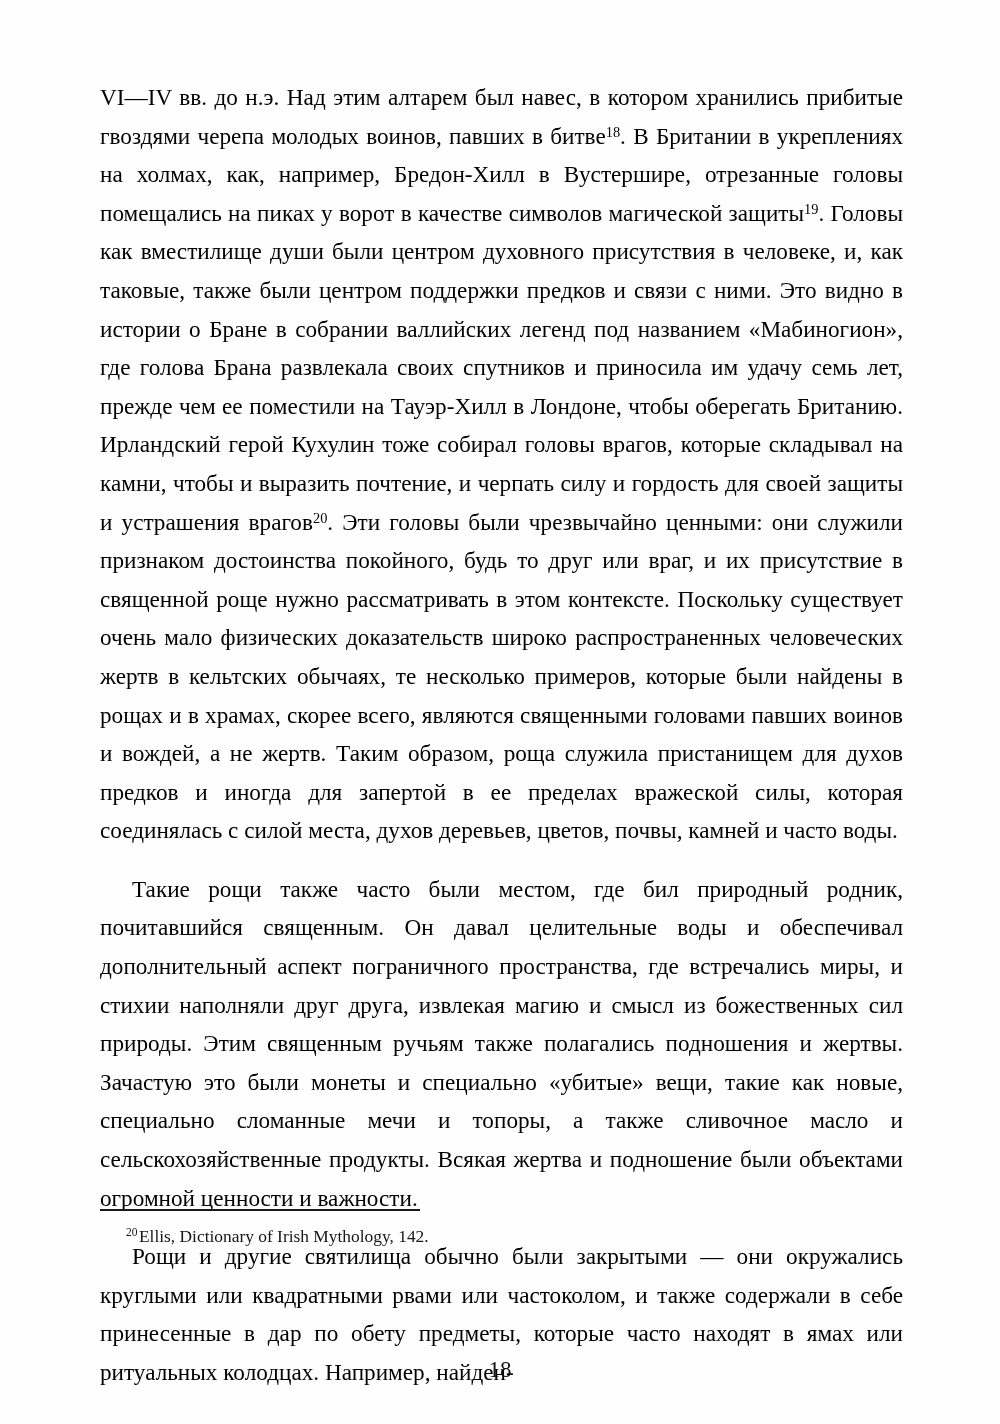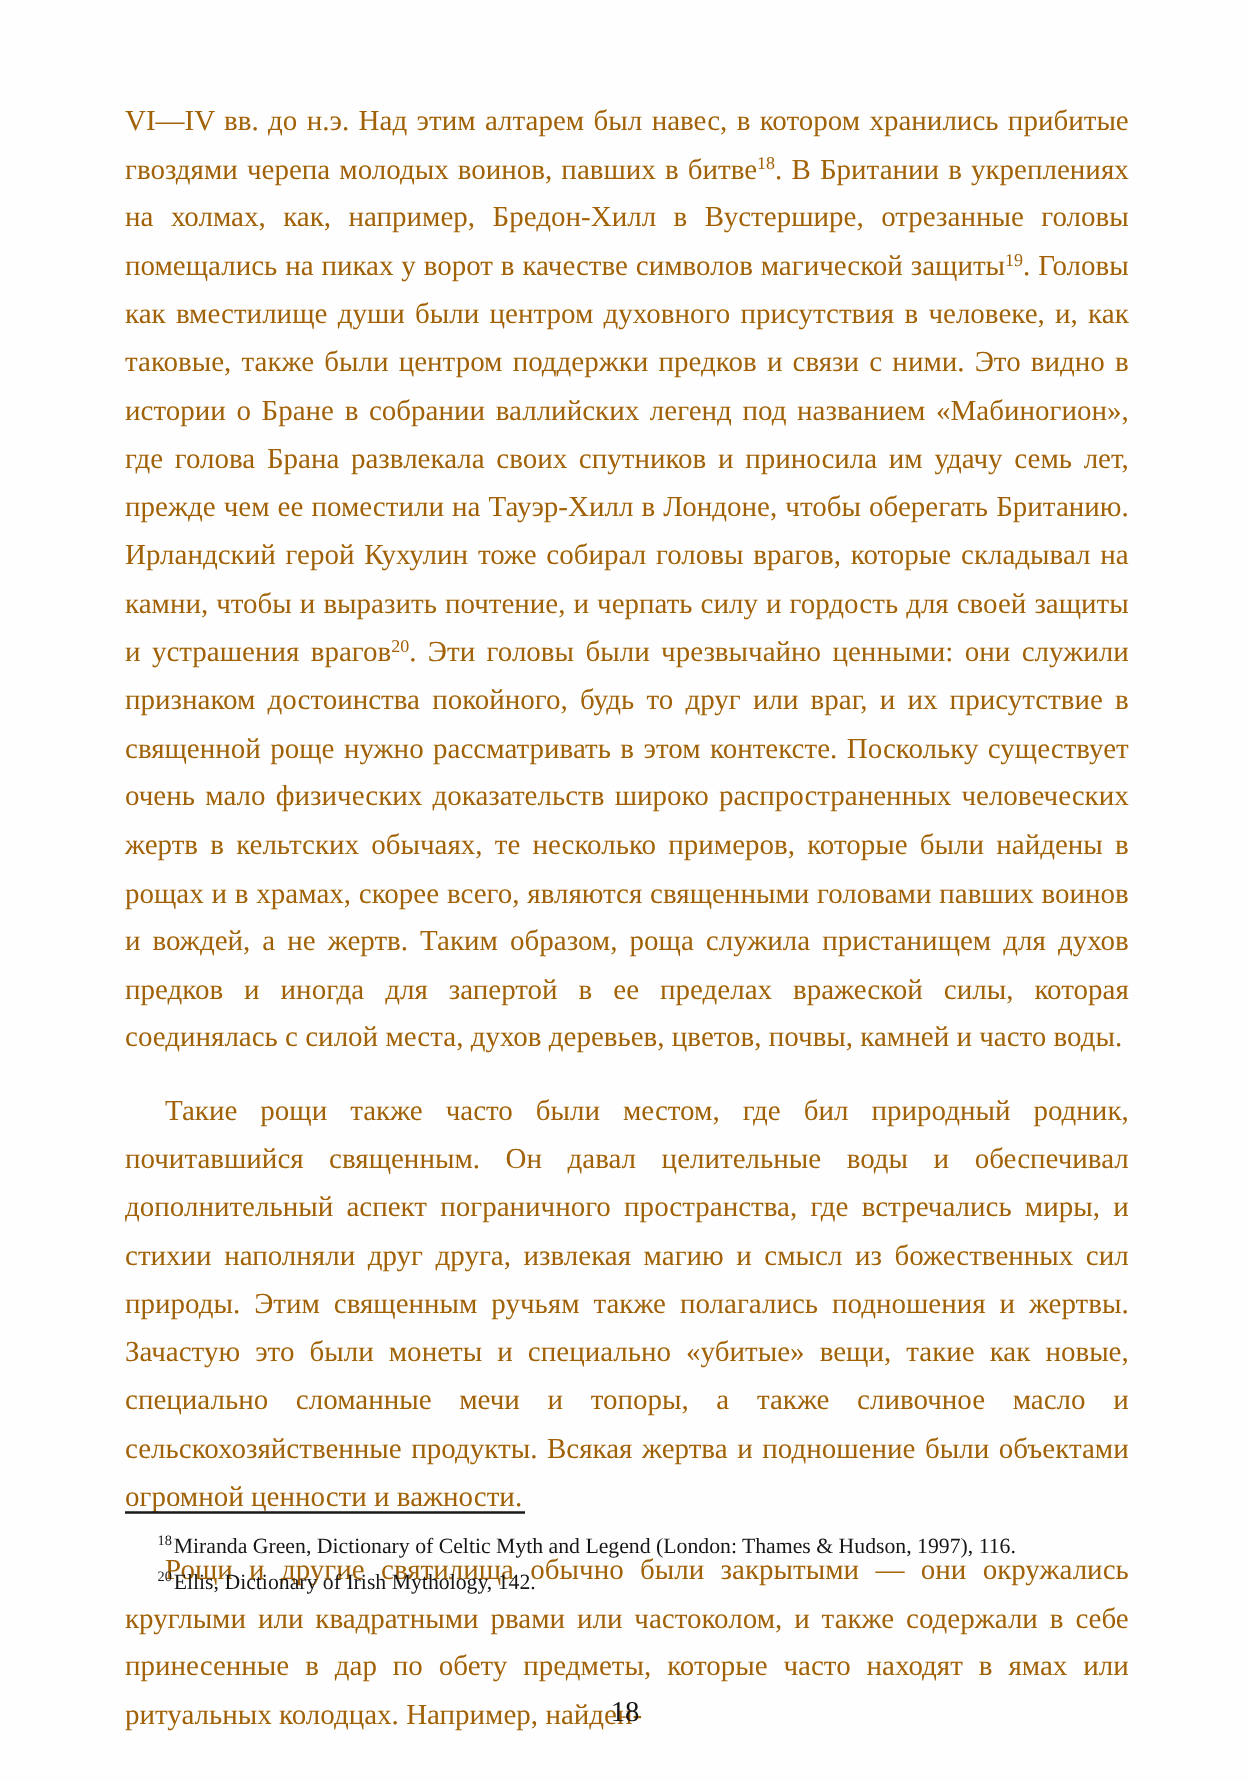--- a/index.html
+++ b/index.html
@@ -33,21 +33,21 @@
     top: 78px;
     width: 803px;
   }
 
   .para {
     margin: 0;
     text-align: justify;
     text-justify: inter-word;
     font-size: 23.2px;
     line-height: 38.6px;
-    color: #a16207;
+    color: #000000;
     hyphens: none;
     letter-spacing: 0.01px;
   }
 
   .para.indent {
     text-indent: 32px;
     margin-top: 20px;
   }
 
   .para sup {
@@ -106,20 +106,19 @@
 
   <div class="text-block" id="body-text-block">
       <p class="para"><span>VI—IV вв. до н.э. Над этим алтарем был навес, в котором хранились прибитые гвоздями черепа молодых воинов, павших в битве</span><sup>18</sup><span>. В Британии в укреплениях на холмах, как, например, Бредон-Хилл в Вустершире, отрезанные головы помещались на пиках у ворот в качестве символов магической защиты</span><sup>19</sup><span>. Головы как вместилище души были центром духовного присутствия в человеке, и, как таковые, также были центром поддержки предков и связи с ними. Это видно в истории о Бране в собрании валлийских легенд под названием «Мабиногион», где голова Брана развлекала своих спутников и приносила им удачу семь лет, прежде чем ее поместили на Тауэр-Хилл в Лондоне, чтобы оберегать Британию. Ирландский герой Кухулин тоже собирал головы врагов, которые складывал на камни, чтобы и выразить почтение, и черпать силу и гордость для своей защиты и устрашения врагов</span><sup>20</sup><span>. Эти головы были чрезвычайно ценными: они служили признаком достоинства покойного, будь то друг или враг, и их присутствие в священной роще нужно рассматривать в этом контексте. Поскольку существует очень мало физических доказательств широко распространенных человеческих жертв в кельтских обычаях, те несколько примеров, которые были найдены в рощах и в храмах, скорее всего, являются священными головами павших воинов и вождей, а не жертв. Таким образом, роща служила пристанищем для духов предков и иногда для запертой в ее пределах вражеской силы, которая соединялась с силой места, духов деревьев, цветов, почвы, камней и часто воды.</span></p>
       <p class="para indent"><span>Такие рощи также часто были местом, где бил природный родник, почитавшийся священным. Он давал целительные воды и обеспечивал дополнительный аспект пограничного пространства, где встречались миры, и стихии наполняли друг друга, извлекая магию и смысл из божественных сил природы. Этим священным ручьям также полагались подношения и жертвы. Зачастую это были монеты и специально «убитые» вещи, такие как новые, специально сломанные мечи и топоры, а также сливочное масло и сельскохозяйственные продукты. Всякая жертва и подношение были объектами огромной ценности и важности.</span></p>
       <p class="para indent"><span>Рощи и другие святилища обычно были закрытыми — они окружались круглыми или квадратными рвами или частоколом, и также содержали в себе принесенные в дар по обету предметы, которые часто находят в ямах или ритуальных колодцах. Например, найден-</span></p>
     </div>
 
   <div class="footnotes">
     <hr class="fn-rule">
     <div id="footnote-list">
-        <p class="footnote"><sup>18</sup><span>Miranda Green, Dictionary of Celtic Myth and Legend (London: Thames &amp; Hudson, 1997), 116.</span></p>
         <p class="footnote"><sup>20</sup><span>Ellis, Dictionary of Irish Mythology, 142.</span></p>
       </div>
   </div>
 
   <div class="page-number">18</div>
 
 </div>
 
 </body></html>

